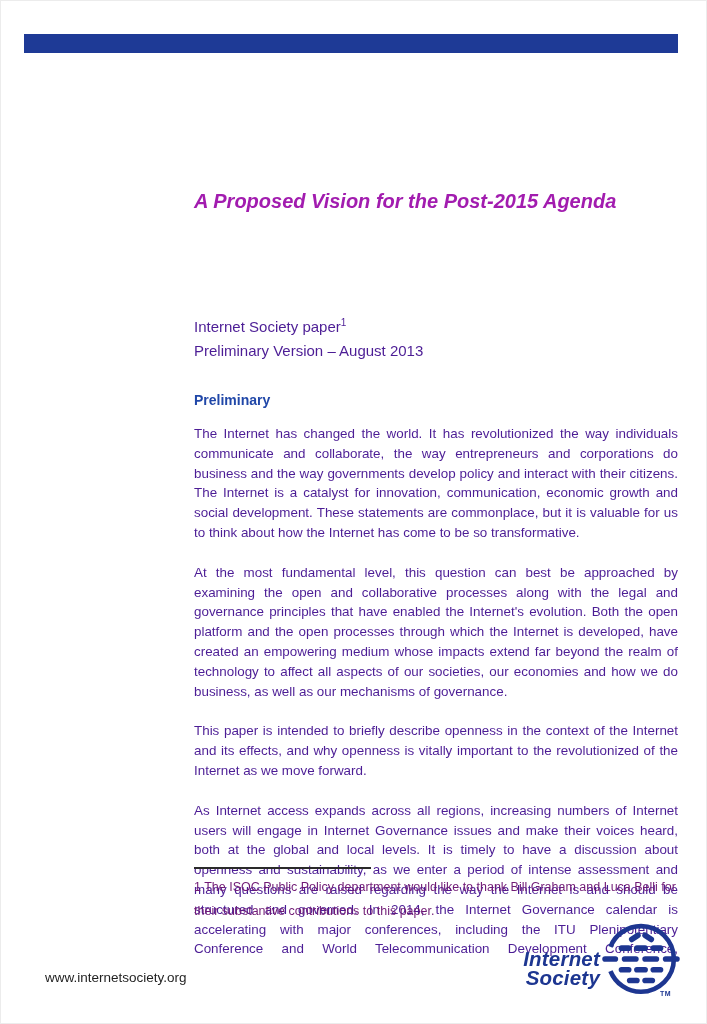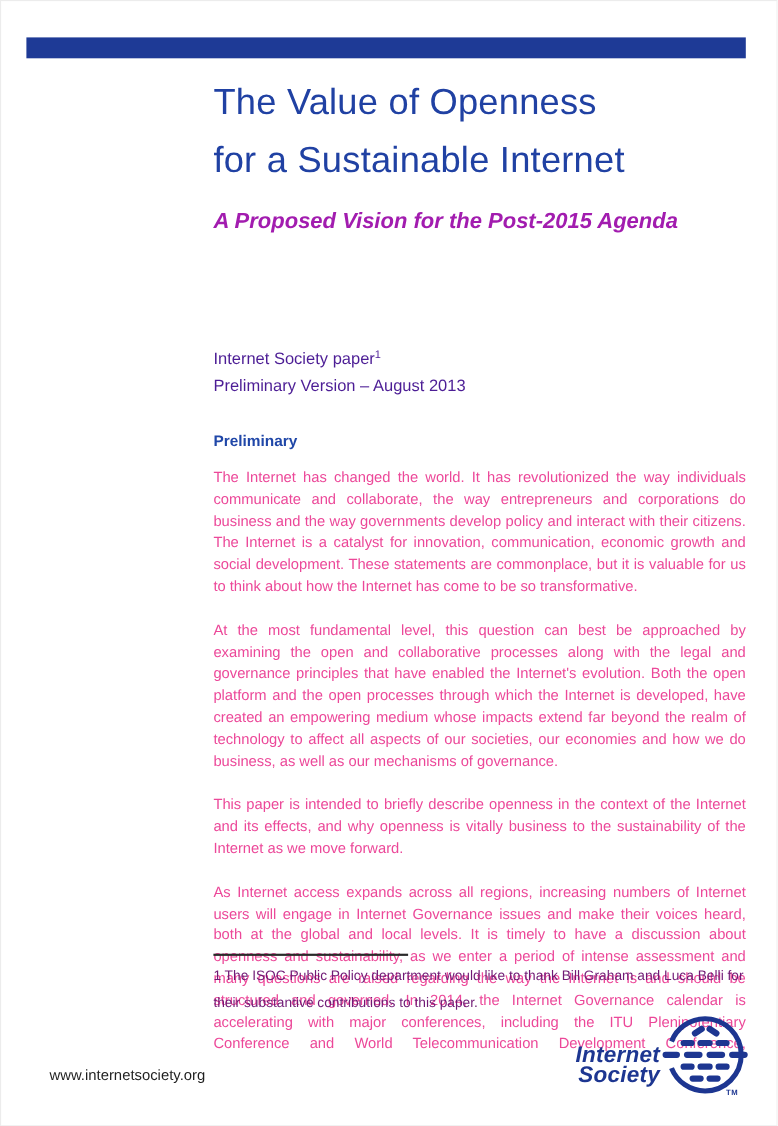--- a/index.html
+++ b/index.html
@@ -43,21 +43,21 @@
     color:#2047a8;
   }
   .body-col {
     position:absolute; left:193px; top:423px;
     width:484px;
   }
   .body-col p {
     margin:0 0 20px 0;
     font-size:13.4px; line-height:19.8px;
     text-align:justify;
-    color:#ec4899;
+    color:#4c1d95;
   }
   .body-col p.force-justify { text-align-last:justify; }
   .footnote {
     position:absolute; left:193px; top:866px;
     width:484px;
   }
   .footnote-rule {
     width:177px; height:0;
     border-top:2px solid #2a2a2a;
     margin:0 0 6px 0;
@@ -90,38 +90,34 @@
     letter-spacing:0.5px;
   }
 </style>
 </head>
 <body>
 
 <div class="page">
 
   <div class="top-bar"></div>
 
-  <div class="doc-title">
-    <div>The Value of Openness</div>
-    <div>for a Sustainable Internet</div>
-  </div>
 
   <div class="doc-subtitle">A Proposed Vision for the Post-2015 Agenda</div>
 
   <div class="doc-meta">
     <div><span>Internet Society paper</span><sup>1</sup></div>
     <div>Preliminary Version – August 2013</div>
   </div>
 
   <div class="section-heading">Preliminary</div>
 
   <div class="body-col">
     <p>The Internet has changed the world. It has revolutionized the way individuals communicate and collaborate, the way entrepreneurs and corporations do business and the way governments develop policy and interact with their citizens. The Internet is a catalyst for innovation, communication, economic growth and social development. These statements are commonplace, but it is valuable for us to think about how the Internet has come to be so transformative.</p>
     <p>At the most fundamental level, this question can best be approached by examining the open and collaborative processes along with the legal and governance principles that have enabled the Internet's evolution. Both the open platform and the open processes through which the Internet is developed, have created an empowering medium whose impacts extend far beyond the realm of technology to affect all aspects of our societies, our economies and how we do business, as well as our mechanisms of governance.</p>
-    <p>This paper is intended to briefly describe openness in the context of the Internet and its effects, and why openness is vitally business to the sustainability of the Internet as we move forward.</p>
+    <p>This paper is intended to briefly describe openness in the context of the Internet and its effects, and why openness is vitally important to the revolutionized of the Internet as we move forward.</p>
     <p class="force-justify">As Internet access expands across all regions, increasing numbers of Internet users will engage in Internet Governance issues and make their voices heard, both at the global and local levels. It is timely to have a discussion about openness and sustainability, as we enter a period of intense assessment and many questions are raised regarding the way the Internet is and should be structured and governed. In 2014, the Internet Governance calendar is accelerating with major conferences, including the ITU Plenipotentiary Conference and World Telecommunication Development Conference,</p>
   </div>
 
   <div class="footnote">
     <div class="footnote-rule"></div>
     <div class="footnote-text">1 The ISOC Public Policy department would like to thank Bill Graham and Luca Belli for their substantive contributions to this paper.</div>
   </div>
 
   <div class="footer-url">www.internetsociety.org</div>
 

